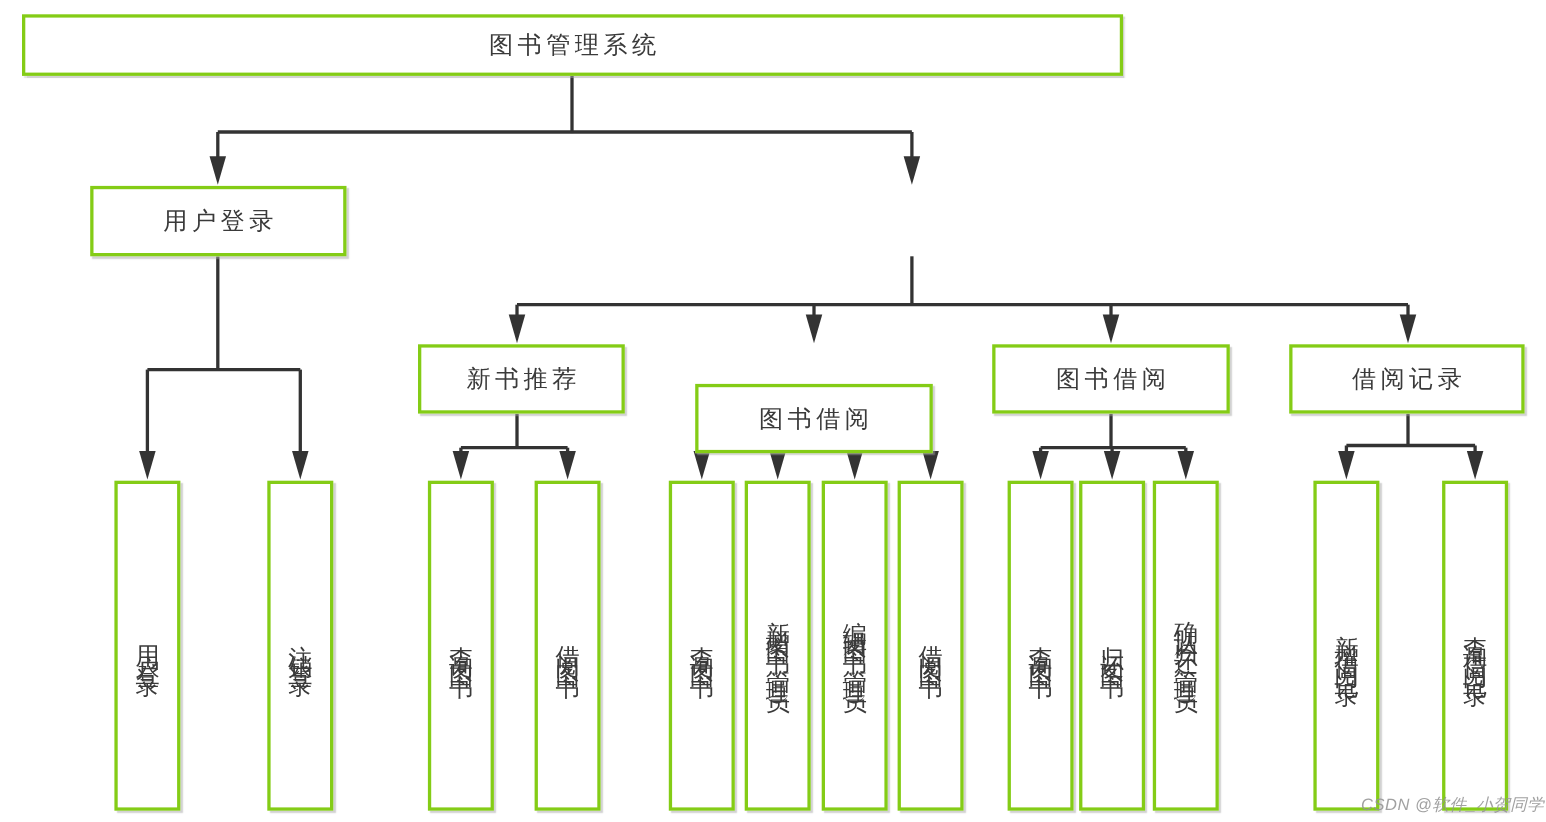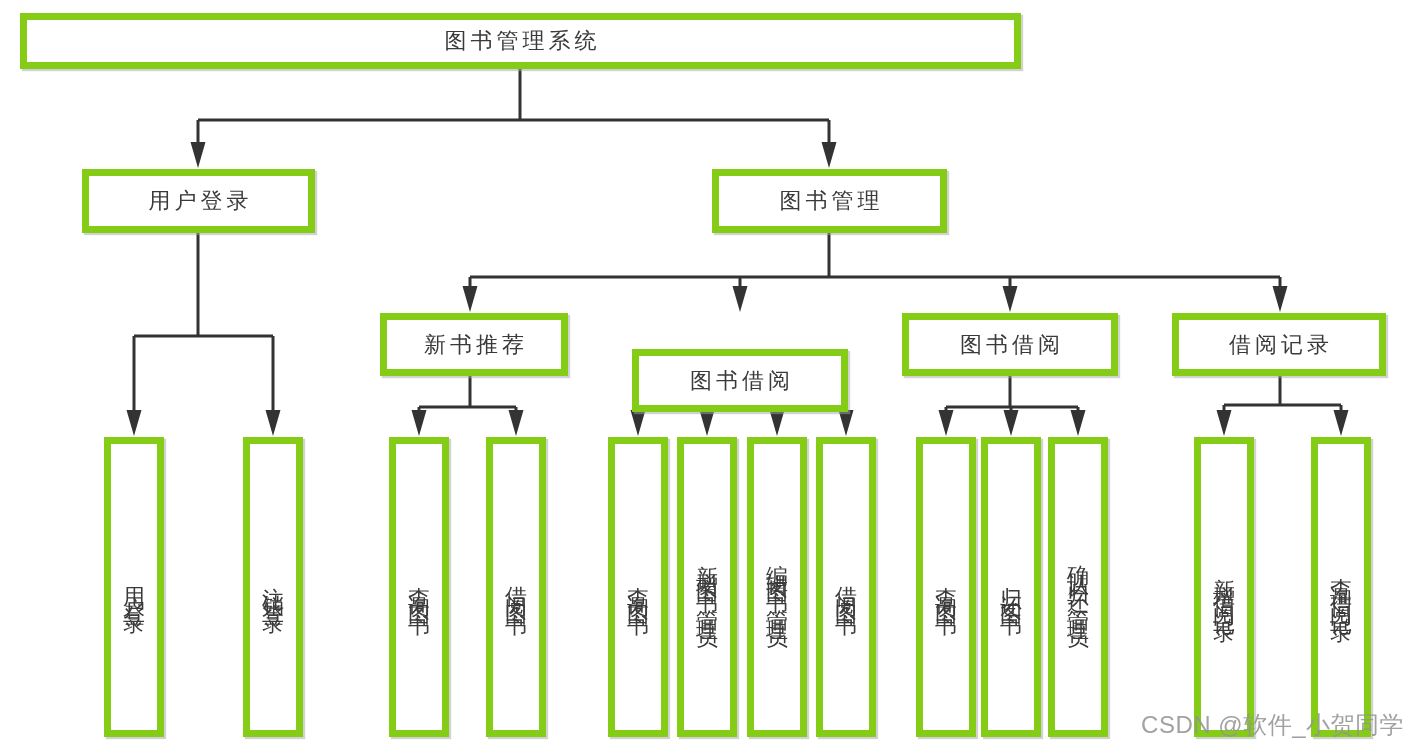--- a/index.html
+++ b/index.html
@@ -8,21 +8,21 @@
     width:1405px; height:747px;
     background:#ffffff;
     font-family:"Liberation Sans","DejaVu Sans",sans-serif;
     overflow:hidden;
   }
   svg.wires { position:absolute; left:0; top:0; width:1405px; height:747px; z-index:1; }
   .node {
     position:absolute;
     box-sizing:border-box;
     background:#ffffff;
-    border:7px solid #84cc16;
+    border:3px solid #84cc16;
     box-shadow:2px 2px 1px rgba(165,165,165,0.5);
     display:flex;
     align-items:center;
     justify-content:center;
     z-index:2;
   }
   .node .label {
     font-size:22px;
     color:#3a3a3a;
     letter-spacing:4px;
@@ -35,25 +35,26 @@
     font-size:22px;
     line-height:1.1;
     letter-spacing:9px;
     color:#3a3a3a;
     white-space:nowrap;
   }
   .watermark {
     position:absolute;
     right:1px;
     bottom:6px;
-    font-size:24px;
+    font-size:15px;
     color:rgba(148,148,148,0.88);
     letter-spacing:0.5px;
     z-index:3;
     white-space:nowrap;
+    font-style:italic;
   }
 </style>
 </head>
 <body>
 
 <div class="canvas">
 
   <svg class="wires" viewBox="0 0 1405 747" stroke="#333333" stroke-width="3" fill="none">
 
     <path d="M520 69 V121"></path>
@@ -116,23 +117,20 @@
       <polygon points="1333.5,410 1348.5,410 1341,436" fill="#333333" stroke="none"></polygon>
   </svg>
 
   <div class="node" style="left:20px;top:13px;width:1001px;height:56px;">
     <span class="label">图书管理系统</span>
   </div>
 
   <div class="node" style="left:82px;top:169px;width:233px;height:64px;">
     <span class="label">用户登录</span>
   </div>
-  <div class="node" style="left:712px;top:169px;width:235px;height:64px;">
-    <span class="label">图书管理</span>
-  </div>
 
   <div class="node" style="left:380px;top:313px;width:188px;height:63px;">
     <span class="label">新书推荐</span>
   </div>
   <div class="node" style="left:632px;top:313px;width:216px;height:63px;margin-top:36px;">
     <span class="label">图书借阅</span>
   </div>
   <div class="node" style="left:902px;top:313px;width:216px;height:63px;">
     <span class="label">图书借阅</span>
   </div>

